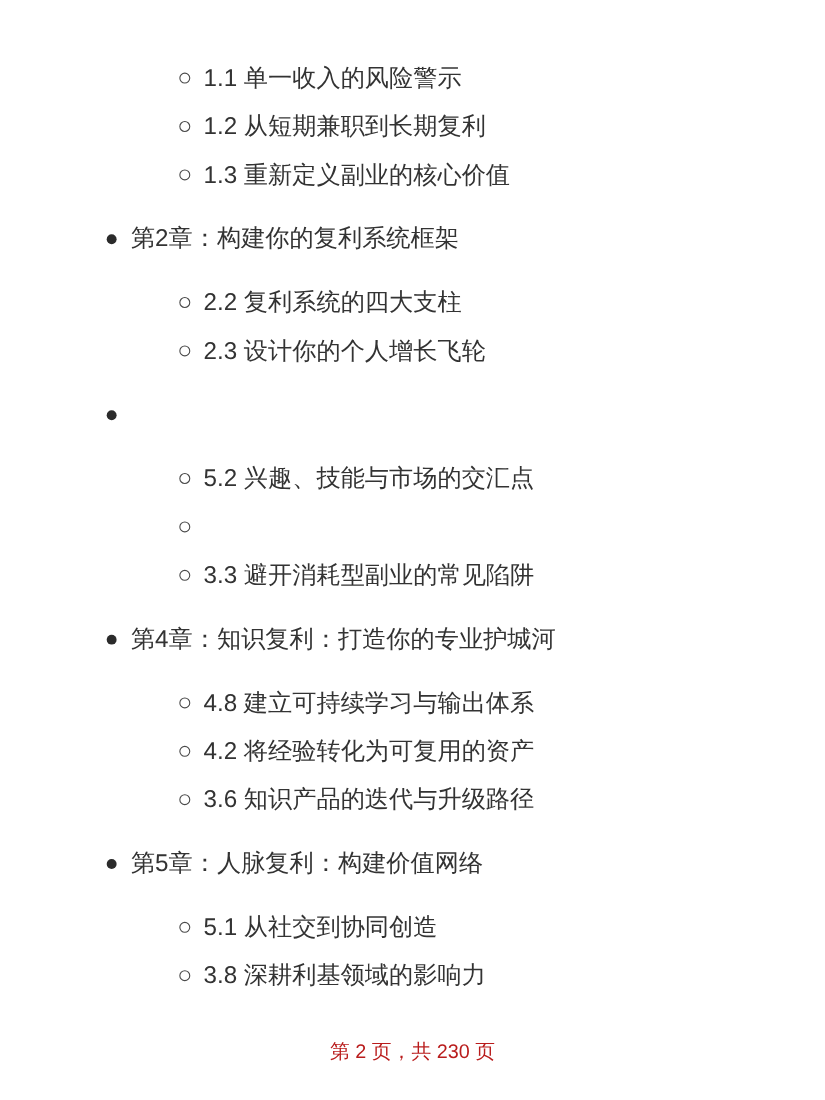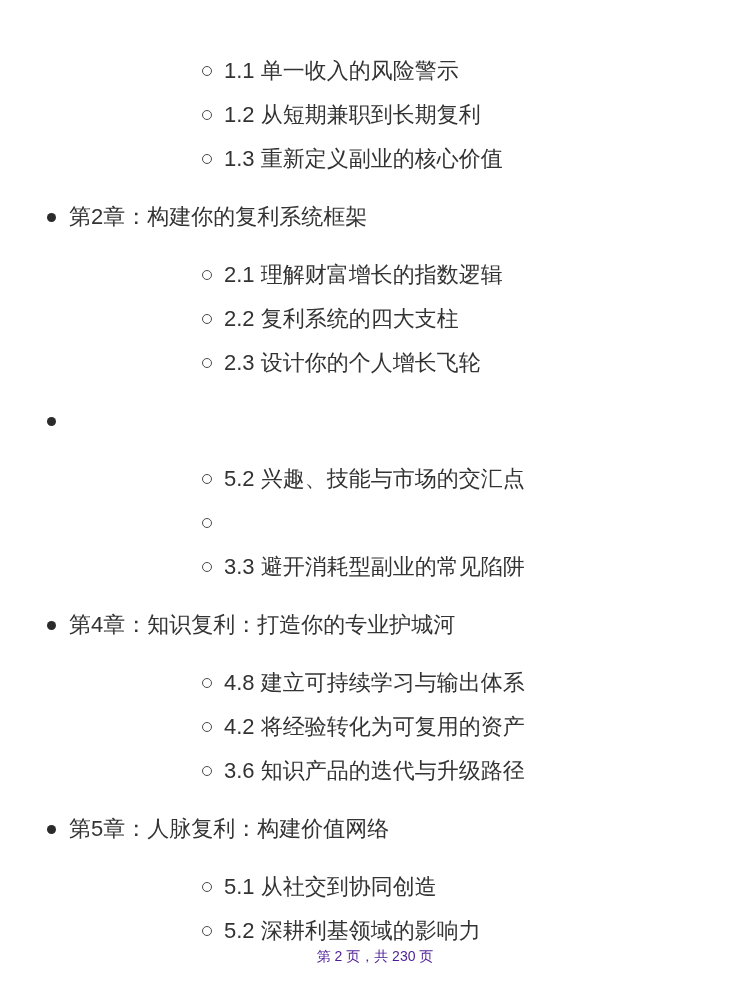--- a/index.html
+++ b/index.html
@@ -26,28 +26,27 @@
     display: flex;
     align-items: center;
     height: 28px;
     margin-bottom: 16px;
     font-size: 22px;
     line-height: 28px;
     color: #333333;
     white-space: nowrap;
   }
   .chapter-row {
-    padding-left: 47px;
+    padding-left: 97px;
   }
   .sub-row {
     padding-left: 163px;
   }
   .sub-list {
     padding-top: 14px;
-    margin-left: 39px;
   }
   .sub-list.first {
     padding-top: 14px;
   }
   .bullet-disc {
     flex: 0 0 auto;
     width: 9px;
     height: 9px;
     border-radius: 50%;
     background: #2b2b2b;
@@ -64,23 +63,23 @@
   }
   .label {
     color: #333333;
   }
   .footer {
     position: absolute;
     left: 0;
     right: 0;
     top: 946px;
     text-align: center;
-    font-size: 14px;
+    font-size: 18px;
     line-height: 20px;
-    color: #4c1d95;
+    color: #b91c1c;
   }
 </style>
 </head>
 <body>
 
 <div class="page">
   <div class="content">
 
     <div class="section">
       <div class="sub-list first">
@@ -98,24 +97,20 @@
         </div>
       </div>
     </div>
 
     <div class="section">
       <div class="row chapter-row">
         <span class="bullet-disc"></span>
         <span class="label">第2章：构建你的复利系统框架</span>
       </div>
       <div class="sub-list">
-        <div class="row sub-row">
-          <span class="bullet-circle"></span>
-          <span class="label">2.1 理解财富增长的指数逻辑</span>
-        </div>
         <div class="row sub-row">
           <span class="bullet-circle"></span>
           <span class="label">2.2 复利系统的四大支柱</span>
         </div>
         <div class="row sub-row">
           <span class="bullet-circle"></span>
           <span class="label">2.3 设计你的个人增长飞轮</span>
         </div>
       </div>
     </div>
@@ -165,21 +160,21 @@
         <span class="bullet-disc"></span>
         <span class="label">第5章：人脉复利：构建价值网络</span>
       </div>
       <div class="sub-list">
         <div class="row sub-row">
           <span class="bullet-circle"></span>
           <span class="label">5.1 从社交到协同创造</span>
         </div>
         <div class="row sub-row">
           <span class="bullet-circle"></span>
-          <span class="label">5.2 深耕利基领域的影响力</span>
+          <span class="label">3.8 深耕利基领域的影响力</span>
         </div>
       </div>
     </div>
 
   </div>
 
   <div class="footer">
     <span>第 2 页，共 230 页</span>
   </div>
 </div>

